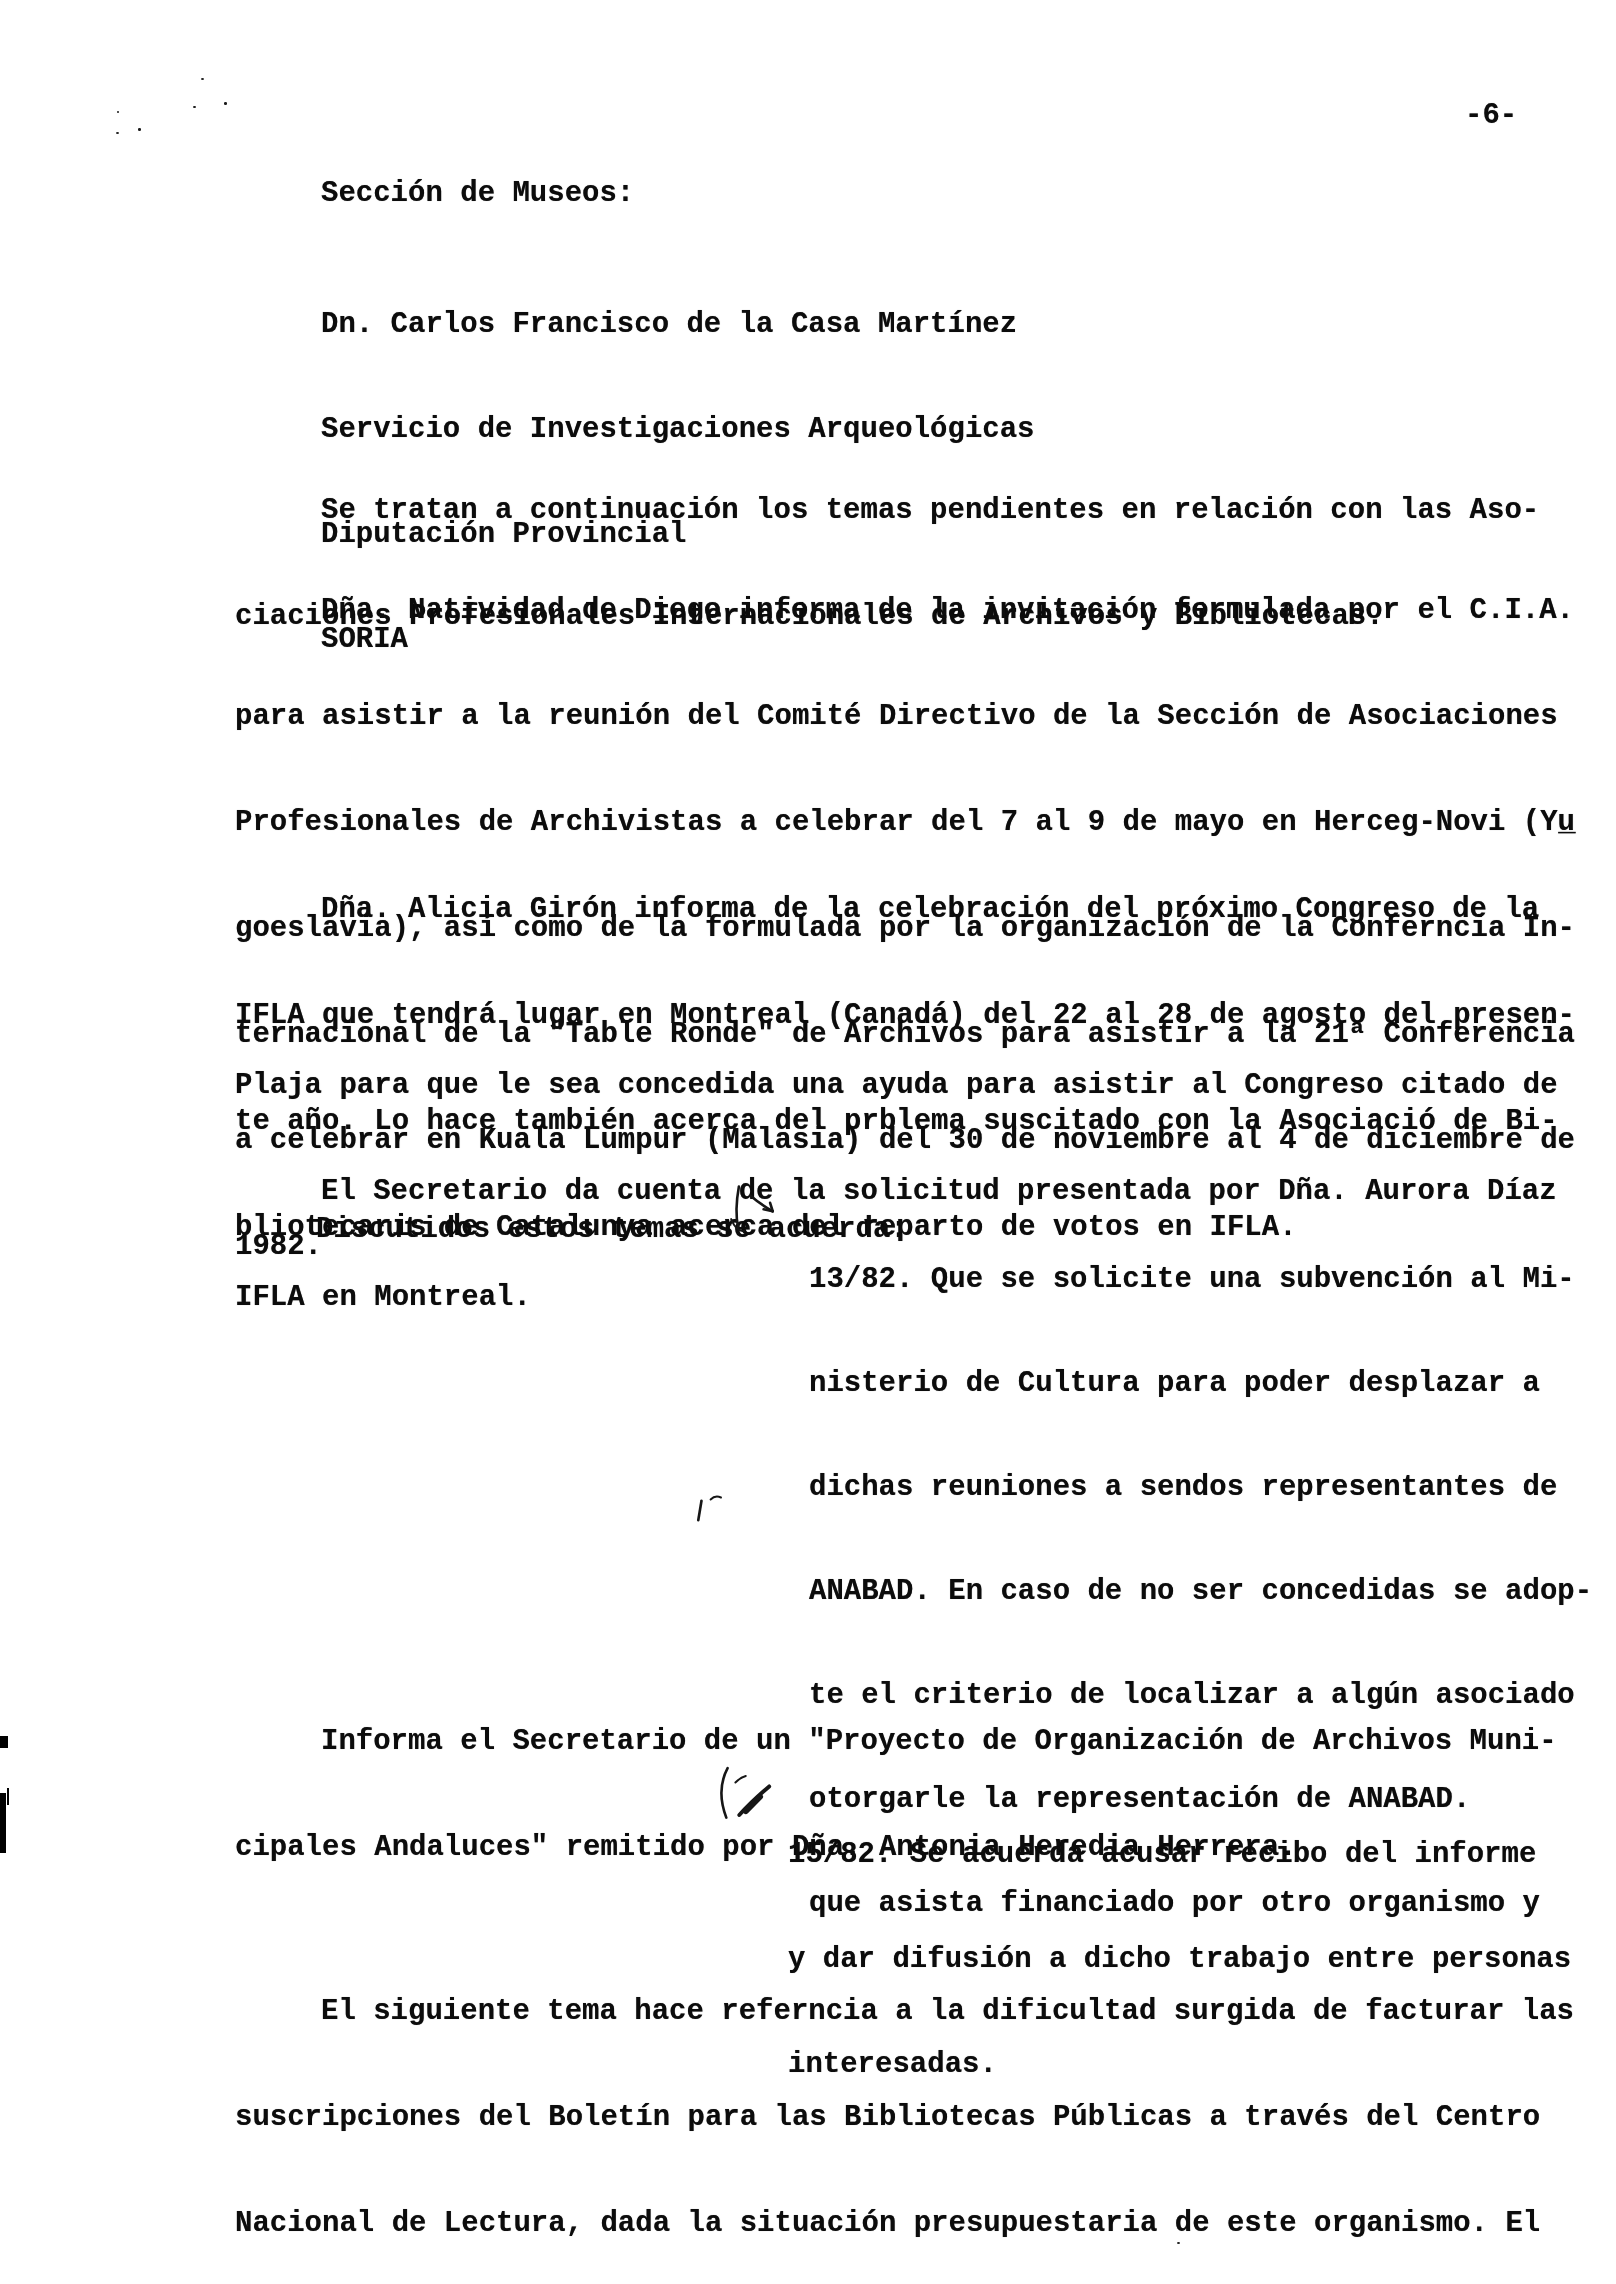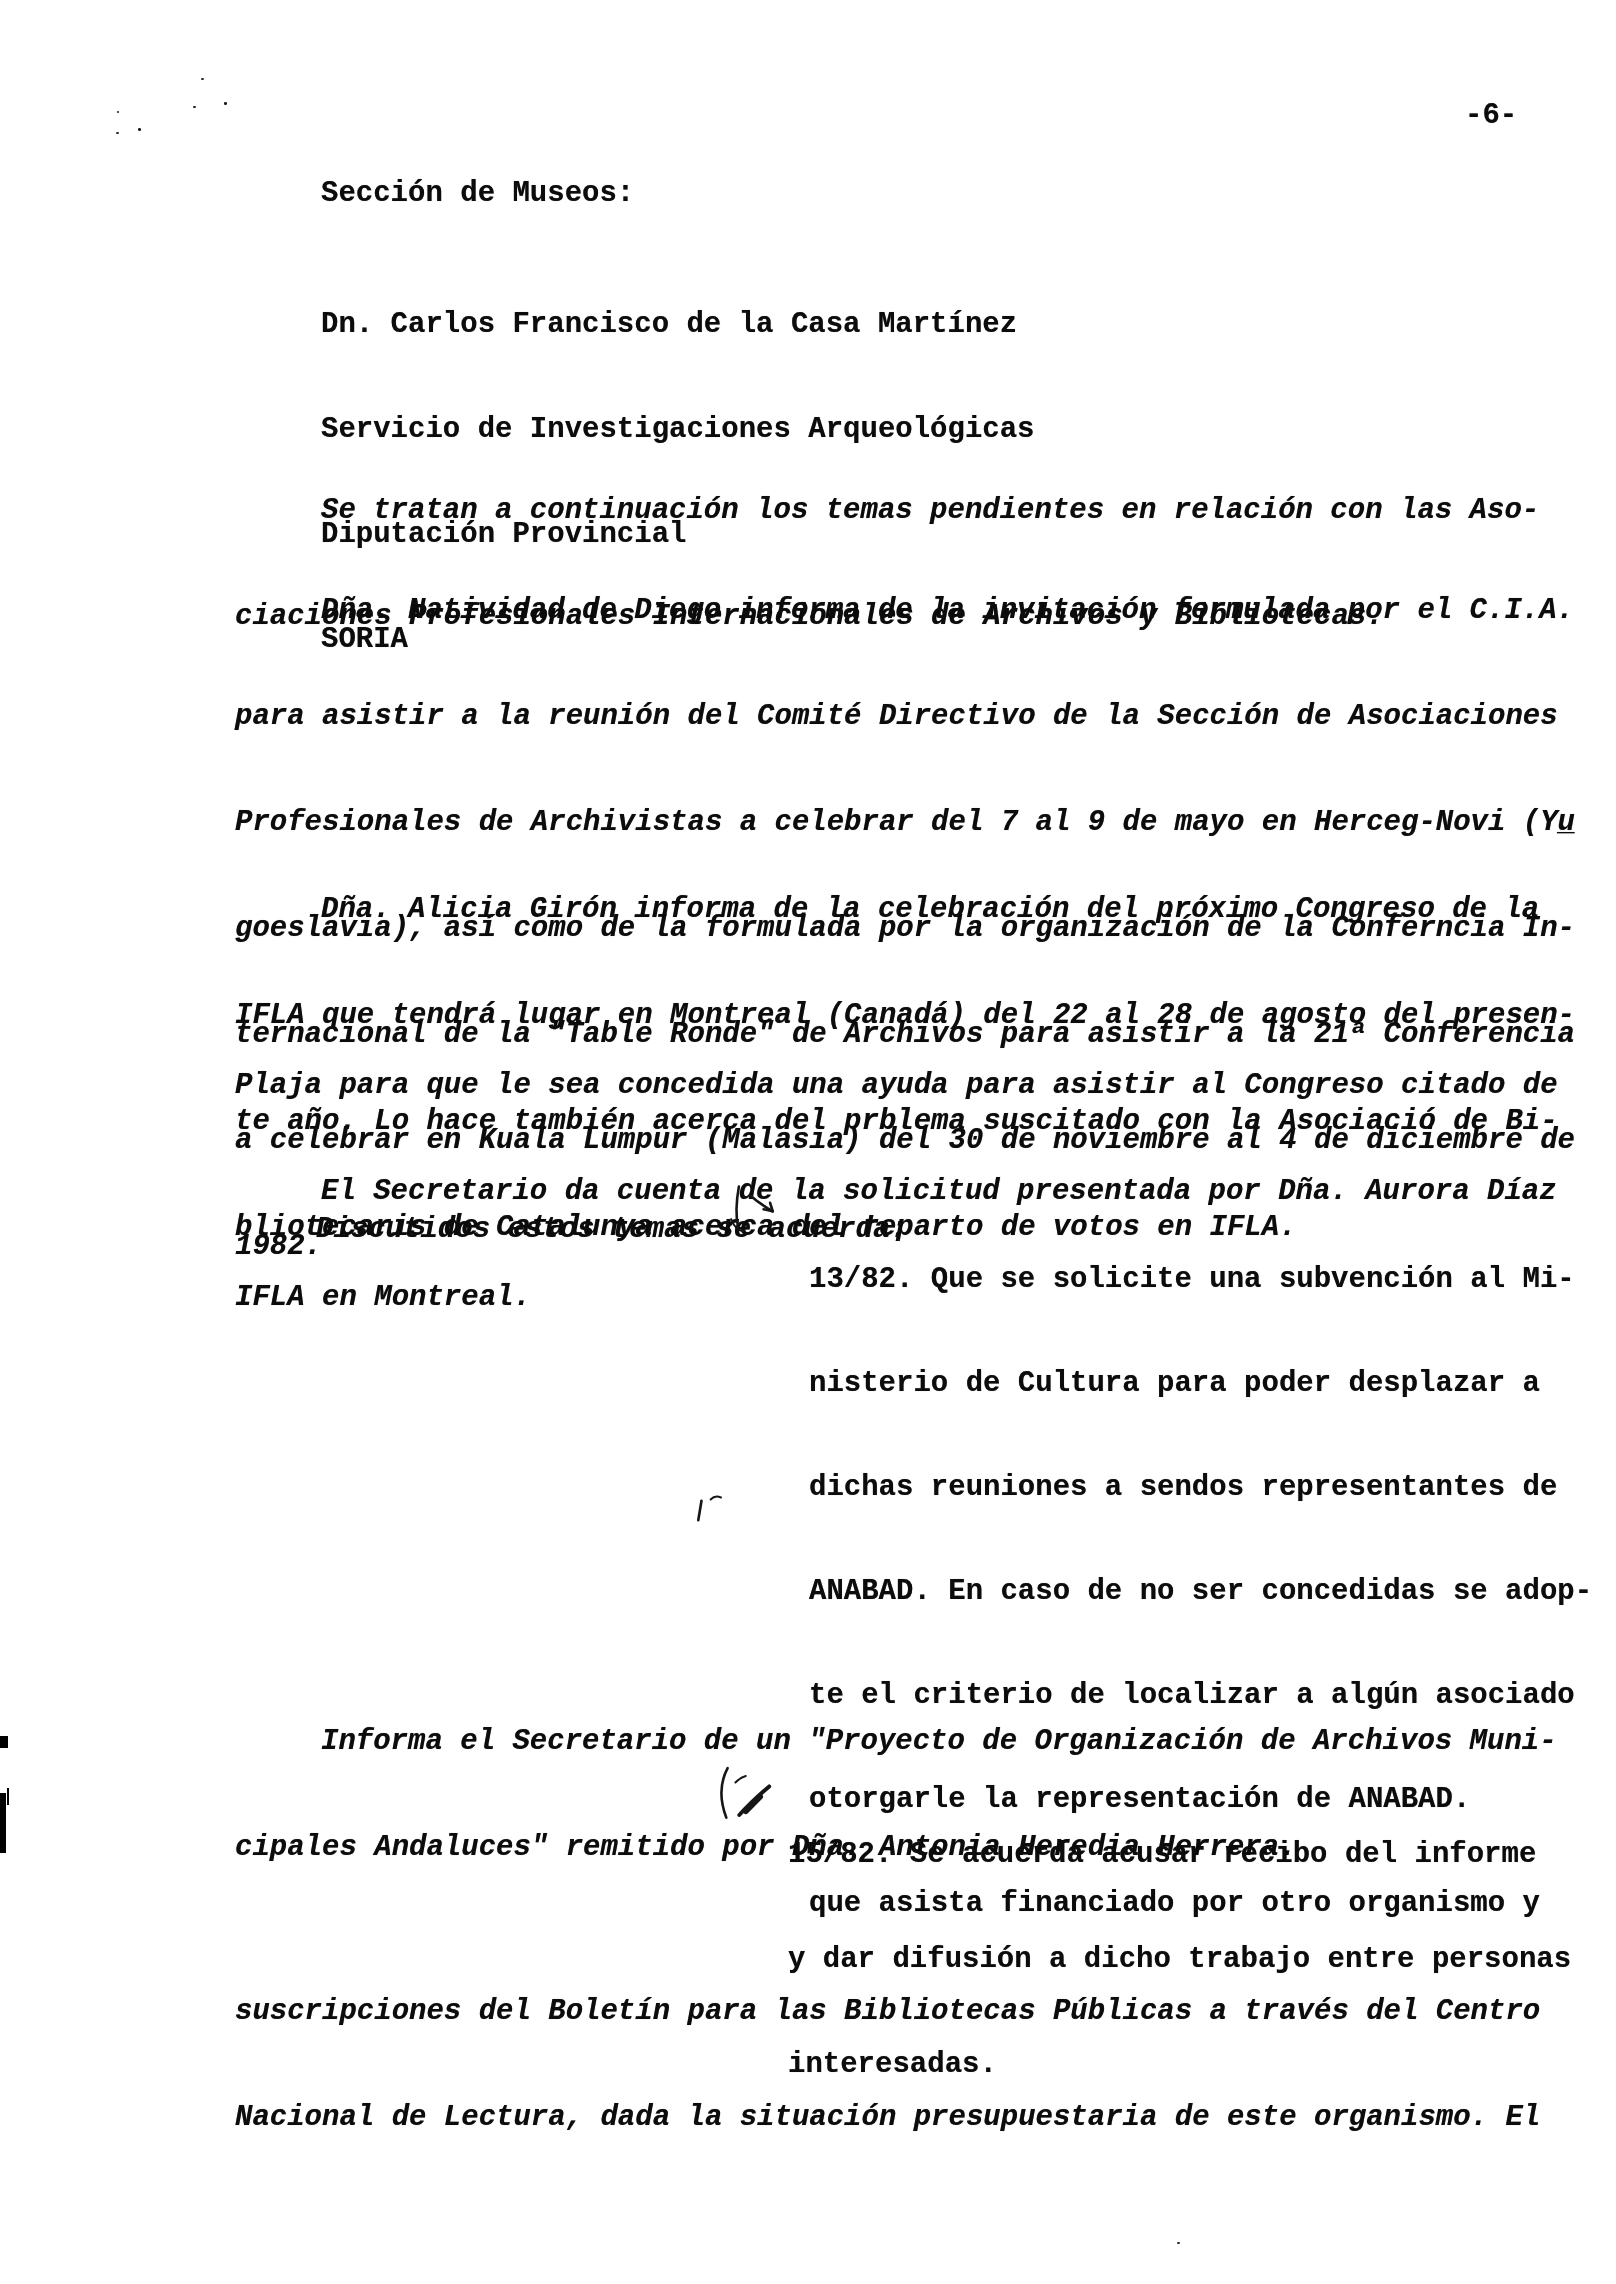--- a/index.html
+++ b/index.html
@@ -18,21 +18,21 @@
   .tw {
     position: absolute;
     font-family: "Liberation Mono", "DejaVu Sans Mono", monospace;
     font-weight: 700;
     font-size: 29px;
     color: #0c0c0c;
     white-space: pre;
     letter-spacing: 0px;
     text-shadow: 0 0 0.7px rgba(0,0,0,0.55);
   }
-  .lh62 .ln { line-height: 40px; height: 40px; font-style: italic; }
+  .lh62 .ln { line-height: 40px; height: 40px; }
   .lh60 .ln { line-height: 39px; height: 39px; }
   .lh59 .ln { line-height: 38px; height: 38px; margin-left: 21px; }
   .ind { text-indent: 86px; }
   .speck { position: absolute; background: #1a1a1a; border-radius: 50%; }
   .artifact { position: absolute; background: #000; }
   svg.mark { position: absolute; overflow: visible; }
   svg.mark path { fill: none; stroke: #161616; stroke-linecap: round; }
 </style>
 </head>
 <body>
@@ -98,20 +98,21 @@
     <div class="ln">cipales Andaluces" remitido por Dña. Antonia Heredia Herrera.</div>
   </div>
 
   <div class="tw lh60" style="left:788px; top:1769px;">
     <div class="ln">15/82. Se acuerda acusar recibo del informe</div>
     <div class="ln">y dar difusión a dicho trabajo entre personas</div>
     <div class="ln">interesadas.</div>
   </div>
 
   <div class="tw lh62" style="left:235px; top:1926px;">
+    <div class="ln ind">El siguiente tema hace referncia a la dificultad surgida de facturar las</div>
     <div class="ln">suscripciones del Boletín para las Bibliotecas Públicas a través del Centro</div>
     <div class="ln">Nacional de Lectura, dada la situación presupuestaria de este organismo. El</div>
     
     
     
     
   </div>
 
   <svg class="mark" style="left:722px; top:1185px;" width="65" height="59" viewBox="0 0 100 90">
     <path d="M26 2 C22 24 20 44 25 66" stroke-width="4"></path>

